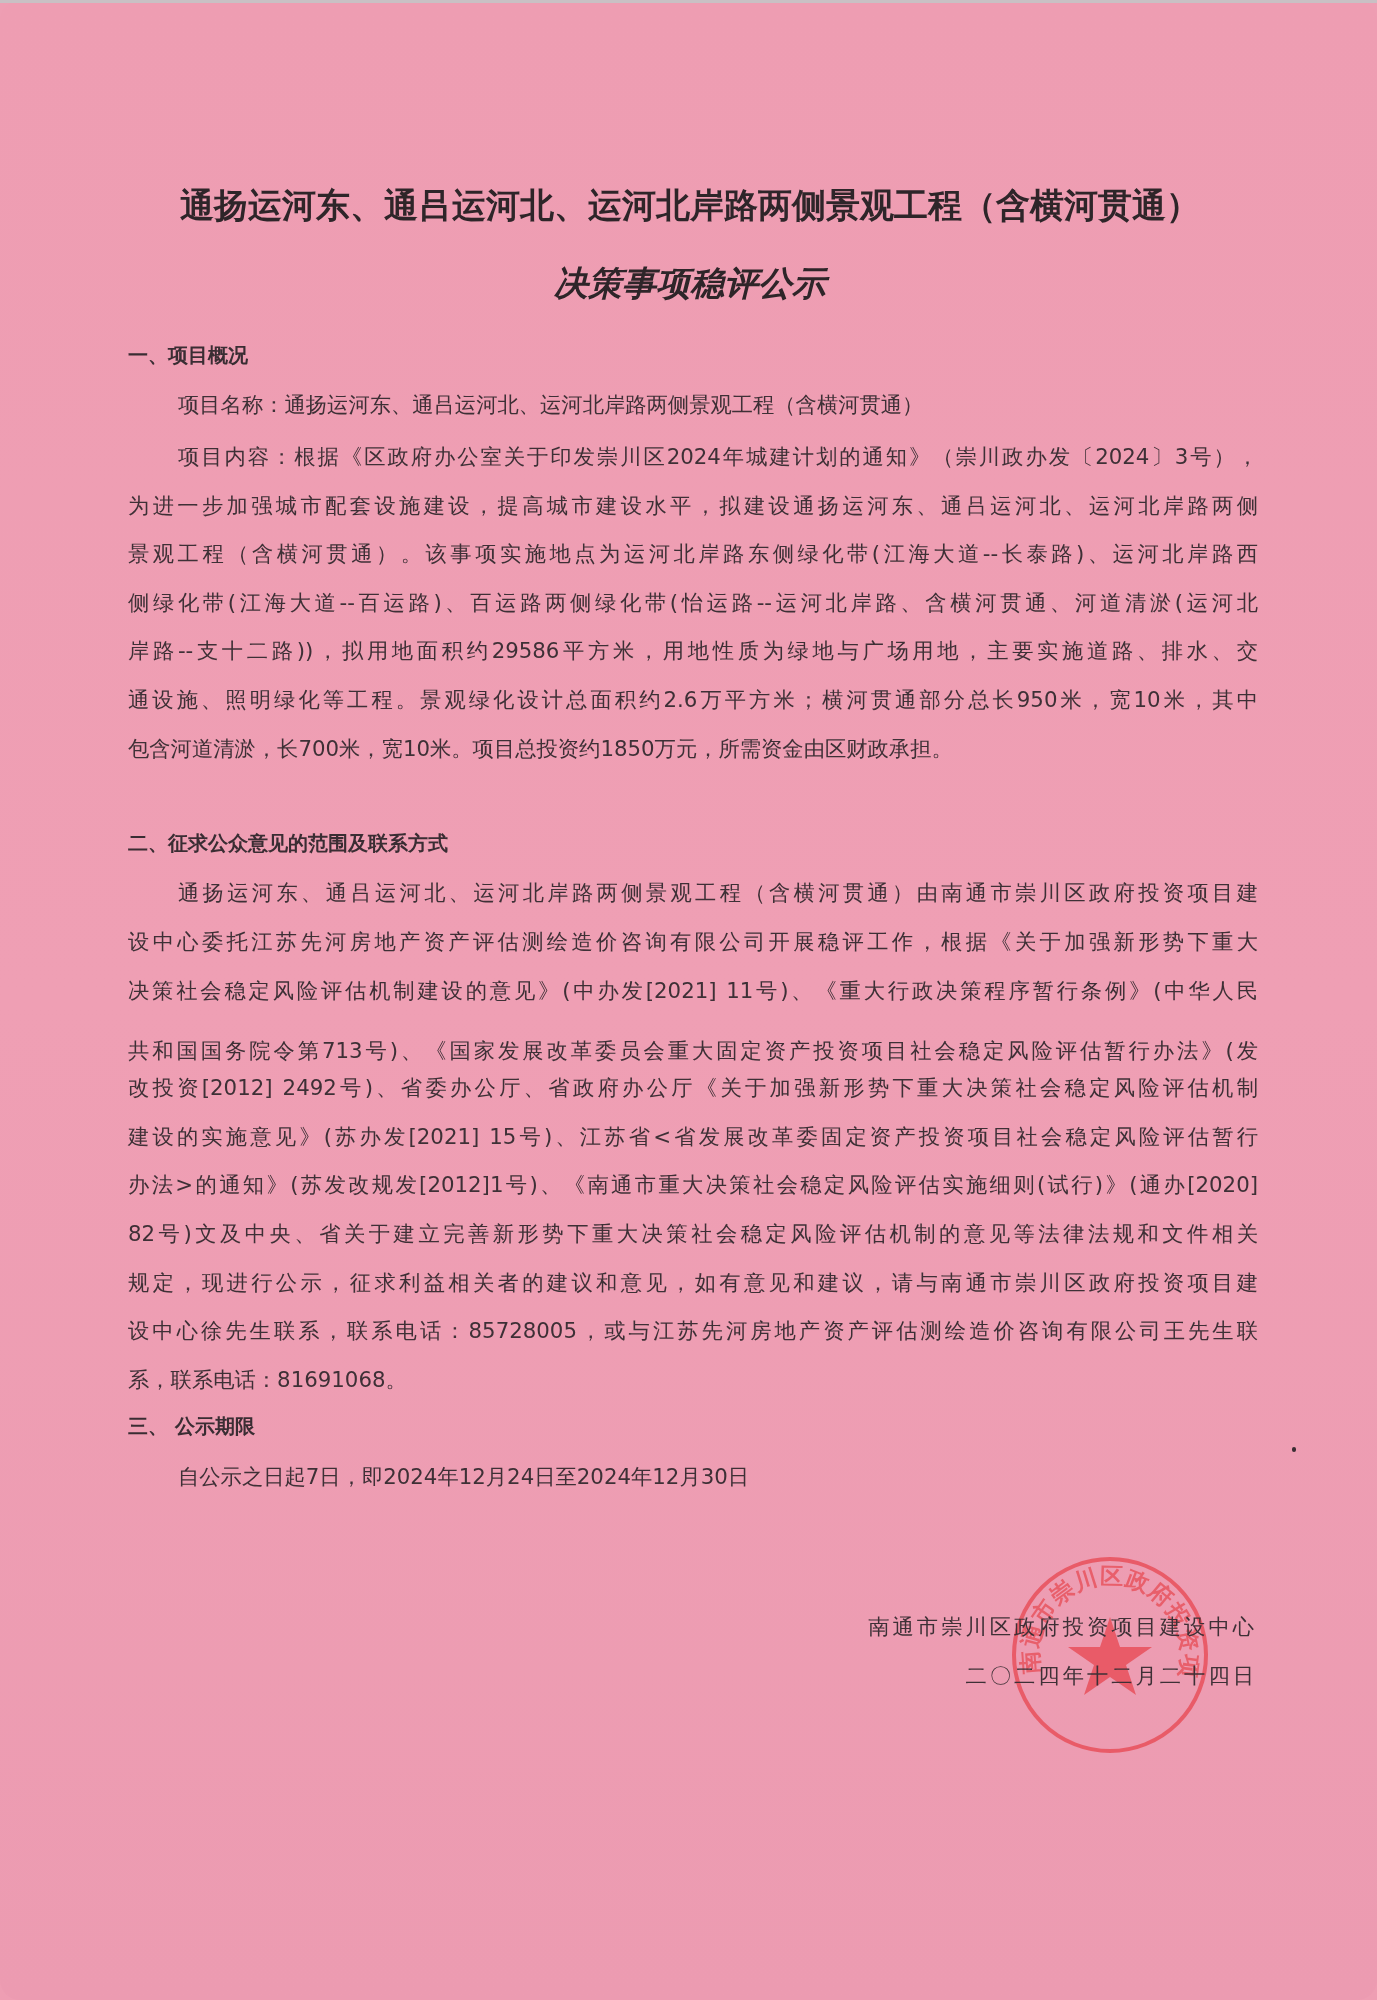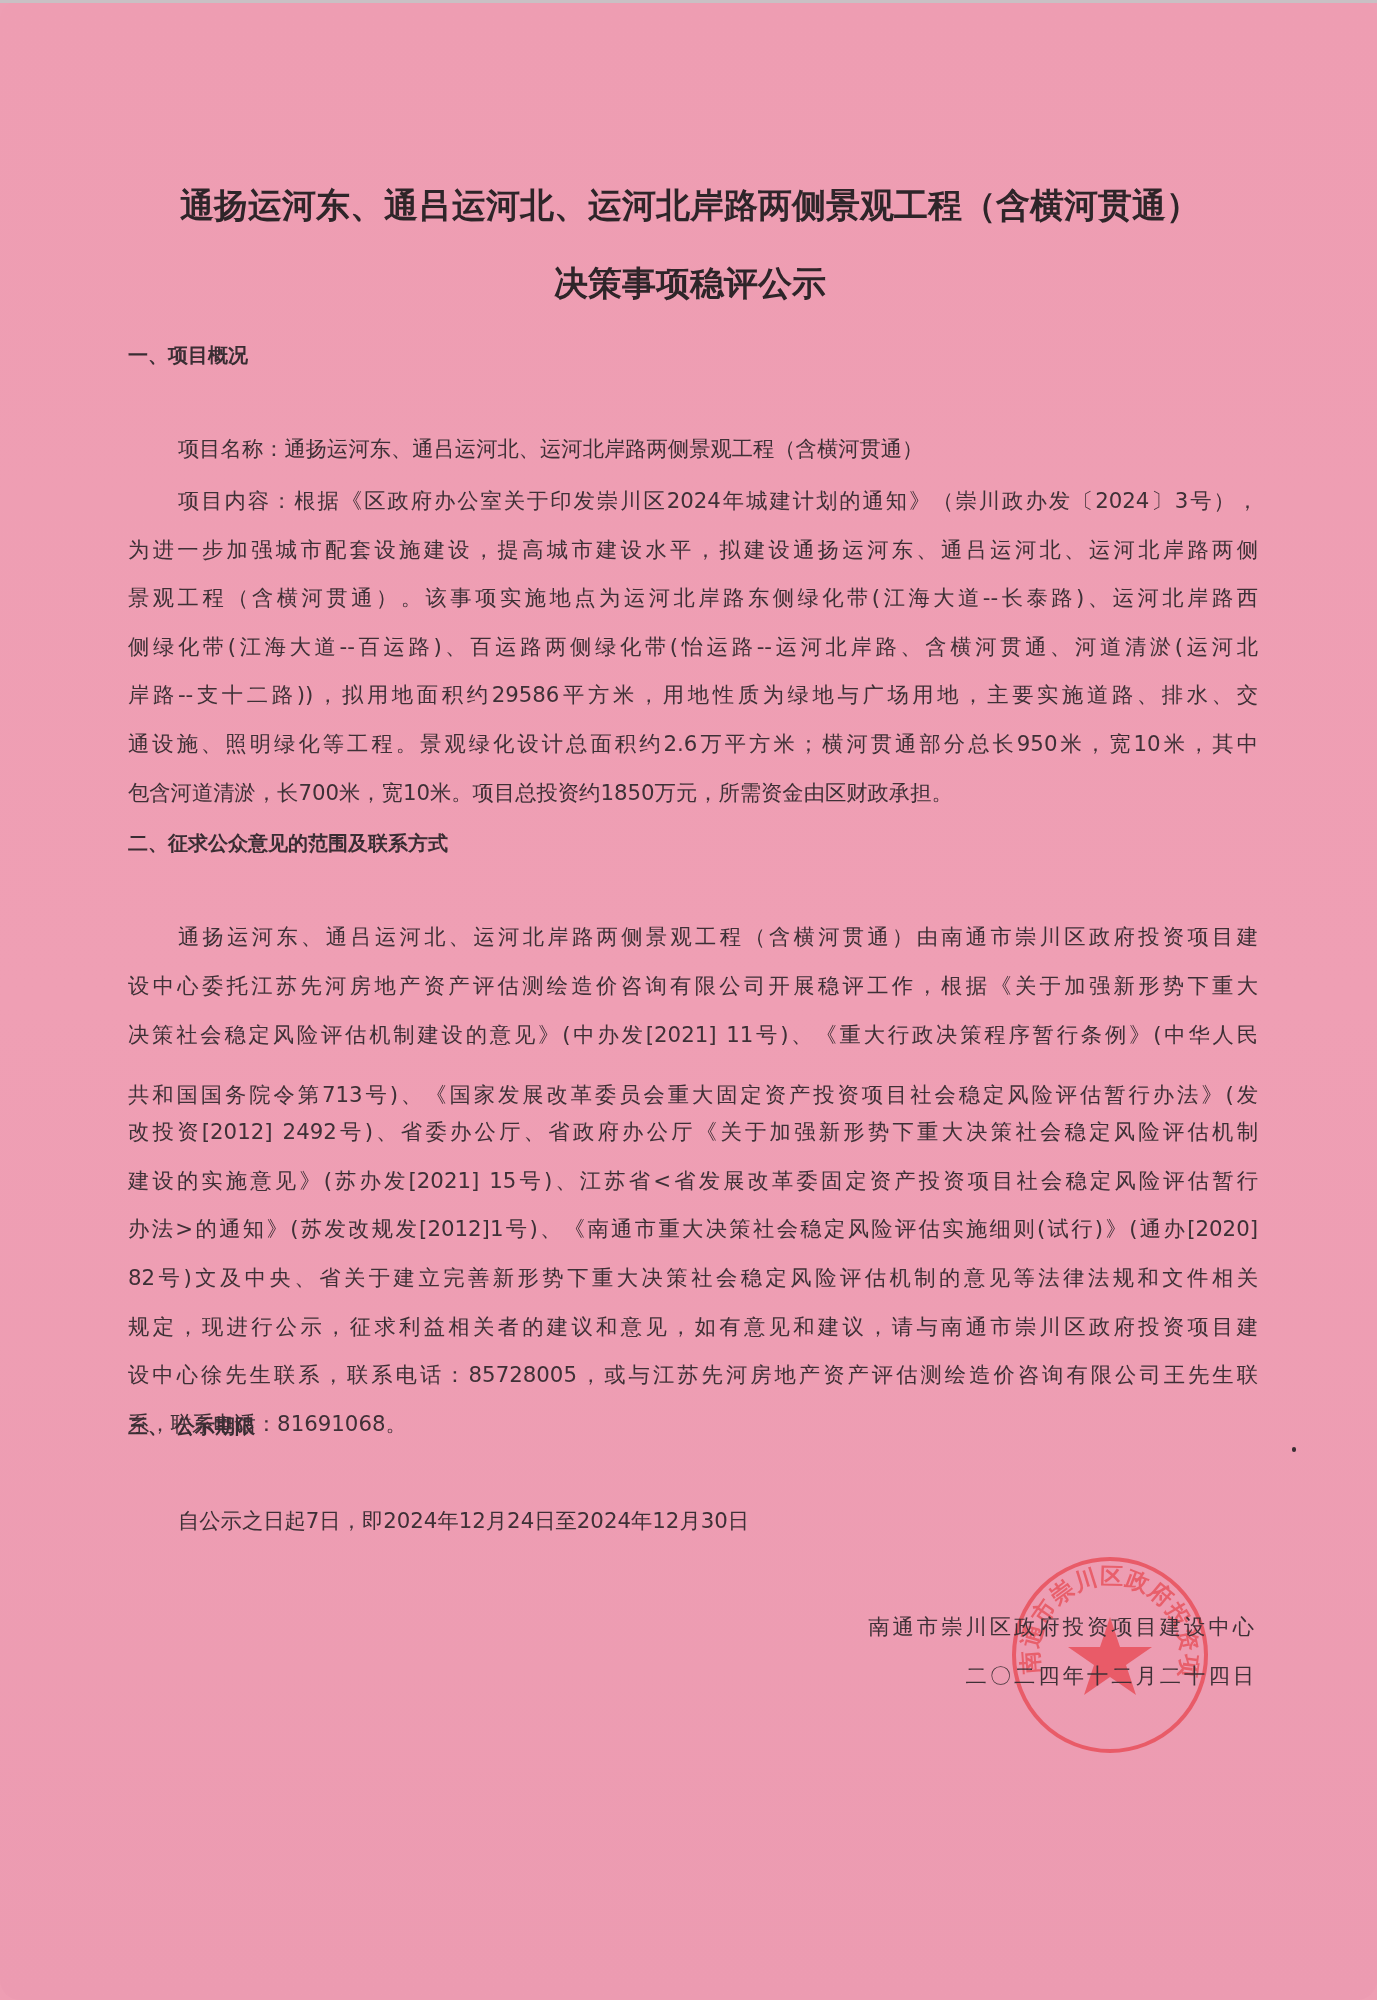--- a/index.html
+++ b/index.html
@@ -15,31 +15,30 @@
     background: linear-gradient(180deg, #ee9db2 0%, #ef9fb4 50%, #ec9bb1 100%);
     border-radius: 20px;
   }
   .topedge { position:absolute; left:0; top:0; width:1377px; height:3px; background:#c9c0c4; }
   .title {
     position: absolute; left: 100px; width: 1180px; text-align: center;
     font-family: "DejaVu Serif", serif; font-weight: bold; font-size: 34px;
     color: #2e2529; letter-spacing: 0px; white-space: nowrap;
   }
   .t1 { top: 183px; }
-  .t2 { top: 261px; }
+  .t2 { top: 261px; font-style: italic; }
   .h {
     position: absolute; left: 128px; font-family: "DejaVu Sans", sans-serif;
     font-weight: bold; font-size: 20px; color: #3a2d33; white-space: nowrap;
   }
   .line {
     position: absolute; left: 128px; width: 1130px;
     font-family: "DejaVu Sans", sans-serif; font-size: 21.3px; color: #3e3036;
     white-space: nowrap; text-align: justify; text-align-last: justify;
     letter-spacing: 0px;
-    margin-top: 44px;
   }
   .line.ind { left: 178px; width: 1080px; }
   .line.last { text-align-last: left; }
   .sig {
     position: absolute; font-family: "DejaVu Sans", sans-serif; font-size: 21.3px;
     color: #3e3036; white-space: nowrap; letter-spacing: 3px; right: 120px;
   }
   .stamp {
     position: absolute; left: 1010px; top: 1555px; width: 200px; height: 200px;
   }

